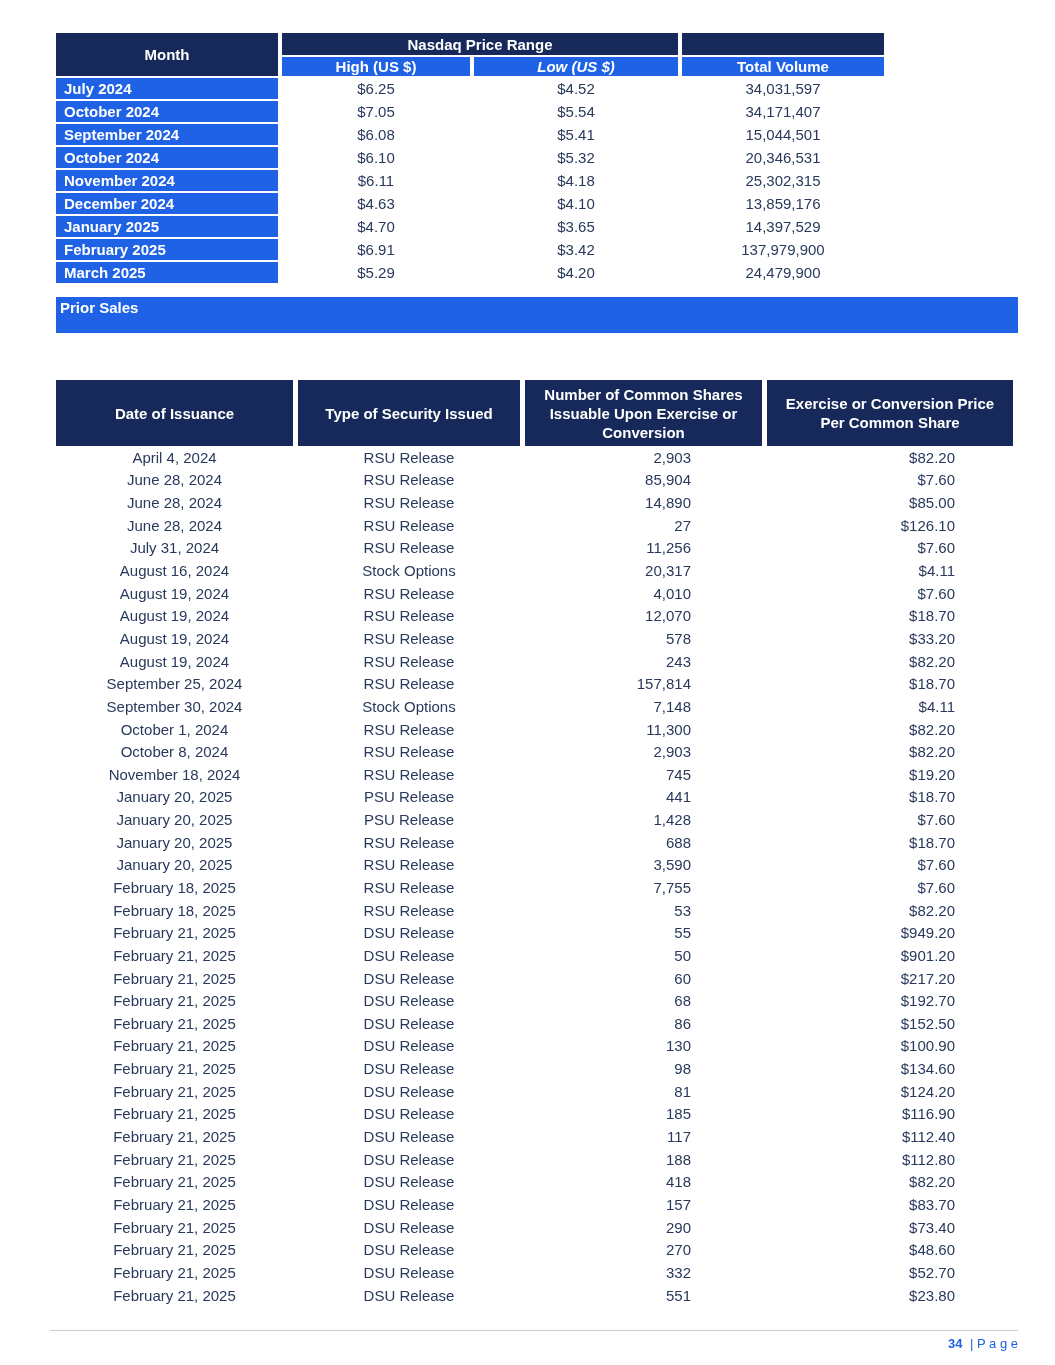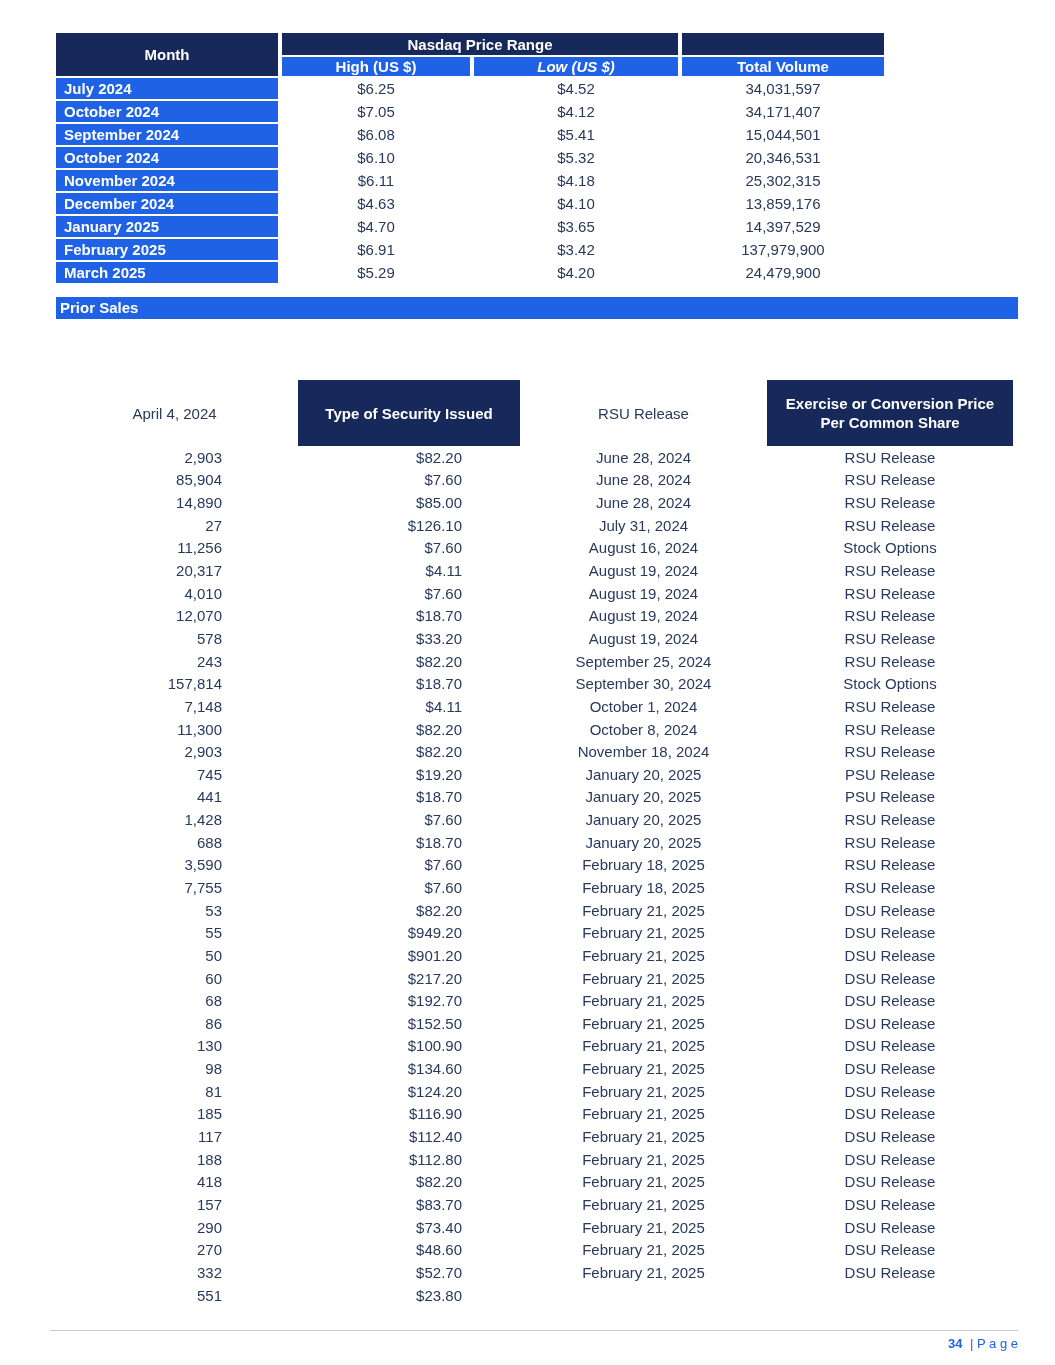--- a/index.html
+++ b/index.html
@@ -38,21 +38,21 @@
   .t1 .hb4{grid-row:2;grid-column:4;}
   .month-cell{
     background:var(--blue);color:#fff;font-weight:bold;font-size:15px;
     display:flex;align-items:center;padding-left:8px;box-sizing:border-box;
   }
   .val-cell{
     font-size:15px;display:flex;align-items:center;justify-content:center;
   }
   
   .banner{
-    position:absolute;left:56px;top:297px;width:962px;height:22px;
+    position:absolute;left:56px;top:297px;width:962px;height:36px;
     background:var(--blue);color:#fff;font-weight:bold;font-size:15px;
     line-height:22px;padding-left:4px;box-sizing:border-box;
   }
   .para{
     position:absolute;left:56px;top:326px;width:942px;
     font-size:15px;line-height:22px;text-align:justify;color:var(--text);
   }
   
   .t2{
     position:absolute;left:56px;top:380px;
@@ -97,21 +97,21 @@
     <div class="hdr-blue hb2">High (US $)</div>
     <div class="hdr-blue hb3">Low (US $)</div>
     <div class="hdr-blue hb4">Total Volume</div>
 
   <div class="month-cell">July 2024</div>
       <div class="val-cell">$6.25</div>
       <div class="val-cell">$4.52</div>
       <div class="val-cell">34,031,597</div>
       <div class="month-cell">October 2024</div>
       <div class="val-cell">$7.05</div>
-      <div class="val-cell">$4.12</div>
+      <div class="val-cell">$5.54</div>
       <div class="val-cell">34,171,407</div>
       <div class="month-cell">September 2024</div>
       <div class="val-cell">$6.08</div>
       <div class="val-cell">$5.41</div>
       <div class="val-cell">15,044,501</div>
       <div class="month-cell">October 2024</div>
       <div class="val-cell">$6.10</div>
       <div class="val-cell">$5.32</div>
       <div class="val-cell">20,346,531</div>
       <div class="month-cell">November 2024</div>
@@ -133,21 +133,23 @@
       <div class="month-cell">March 2025</div>
       <div class="val-cell">$5.29</div>
       <div class="val-cell">$4.20</div>
       <div class="val-cell">24,479,900</div>
     </div>
 
   <div class="banner">Prior Sales</div>
 
 
   <div class="t2">
+    <div class="hdr h1">Date of Issuance</div>
     <div class="hdr h2">Type of Security Issued</div>
+    <div class="hdr h3">Number of Common Shares Issuable Upon Exercise or Conversion</div>
     <div class="hdr h4">Exercise or Conversion Price Per Common Share</div>
 
   <div class="cell2 date-cell">April 4, 2024</div>
       <div class="cell2 type-cell">RSU Release</div>
       <div class="cell2 num-cell">2,903</div>
       <div class="cell2 price-cell">$82.20</div>
       <div class="cell2 date-cell">June 28, 2024</div>
       <div class="cell2 type-cell">RSU Release</div>
       <div class="cell2 num-cell">85,904</div>
       <div class="cell2 price-cell">$7.60</div>

